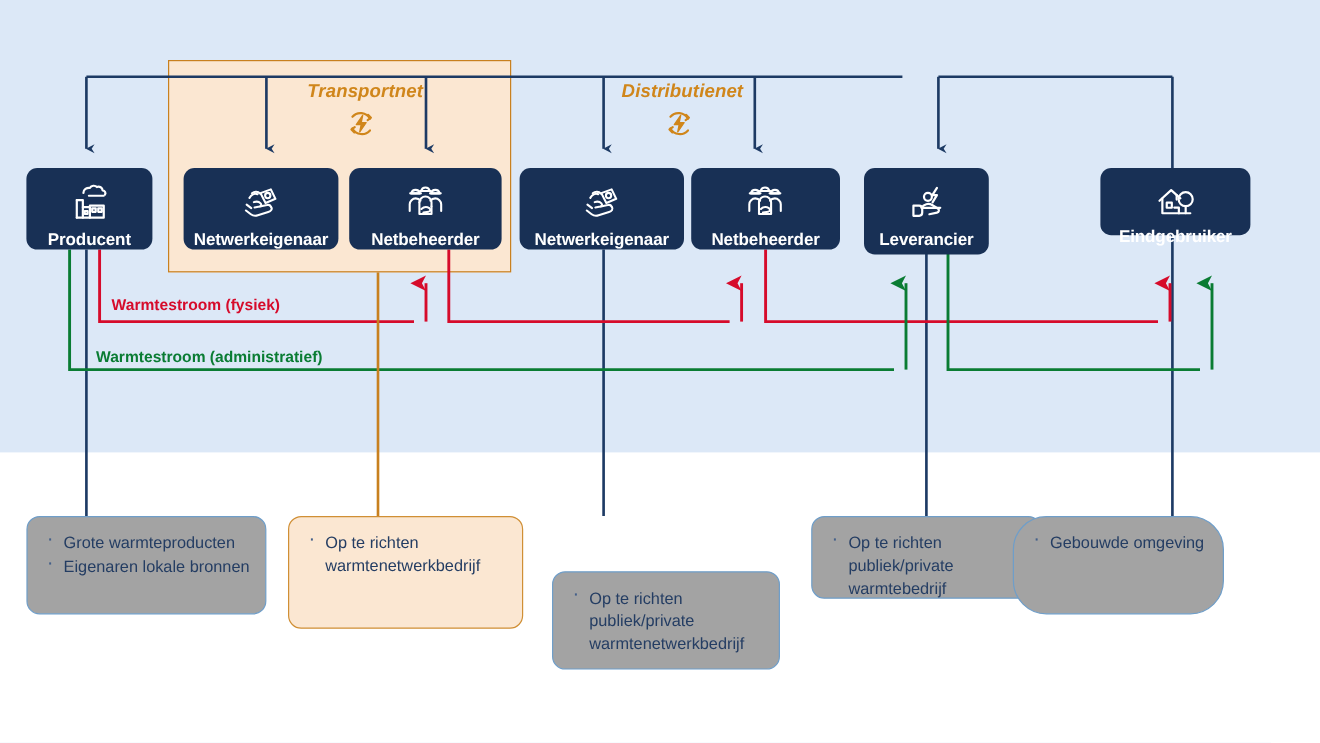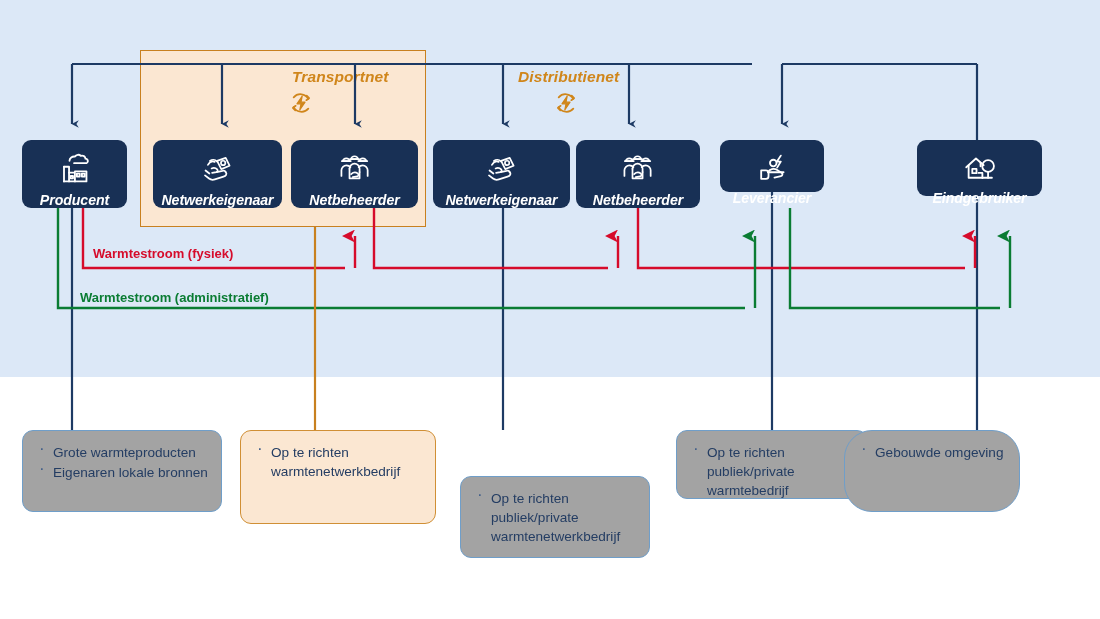--- a/index.html
+++ b/index.html
@@ -44,21 +44,20 @@
   .actor{
     position:absolute;
     background:#183055;
     border-radius:9px;
     box-sizing:border-box;
     display:flex;
     flex-direction:column;
     align-items:center;
     justify-content:flex-start;
     padding-top:9px;
-    font-style:italic;
   }
   .actor .ico{
     width:46px;height:40px;
     color:#ffffff;
     display:flex;align-items:center;justify-content:center;
   }
   .actor .ico svg{width:44px;height:38px;display:block;}
   .actor .nm{
     color:#ffffff;
     font-weight:bold;
@@ -109,21 +108,21 @@
 </style>
 </head>
 <body>
 
 <div id="stage">
 
   <div class="bg-band"></div>
 
   <div class="net-panel" id="panel-transport"></div>
 
-  <div class="net-label" style="left:256px;top:68px;margin-left:36px;">Transportnet</div>
+  <div class="net-label" style="left:256px;top:68px;">Transportnet</div>
   <div class="net-icon" style="left:288px;top:90px;">
     <svg viewBox="0 0 32 32" fill="none" stroke="currentColor" stroke-width="2.2" stroke-linecap="round" stroke-linejoin="round">
       <path d="M7 9 A11 11 0 0 1 25 11"></path>
         <path d="M25 23 A11 11 0 0 1 7 21"></path>
       <path d="M23 7 l3 3 -3.4 2.5" fill="none"></path>
       <path d="M9 25 l-3 -3 3.4 -2.5" fill="none"></path>
       <path d="M17.5 7.5 L11 17 h5 l-1.5 7.5 L21 15 h-5 z" fill="currentColor" stroke="currentColor" stroke-width="1.4"></path>
     </svg>
   </div>
 
@@ -270,21 +269,21 @@
         <path d="M9.2 27.5v-6.1c0-3 2.6-5.4 5.4-5.4 2.3 0 3.6 1 4.4 2"></path>
         <path d="M37.8 27.5v-6.1c0-3 -2.6-5.4-5.4-5.4-2.3 0-3.6 1-4.4 2"></path>
         <path d="M18 19.6c0-3 2.6-5.4 5.5-5.4s5.5 2.4 5.5 5.4v3.6"></path>
         <path d="M18 19.6v10.6h11v-6.8"></path>
         <path d="M19.8 25.6c2.2-2 5-2.2 7.2-.8 1.5 1 1.2 3-.6 3.3l-4.8.8"></path>
       </svg>
     </span>
     <span class="nm">Netbeheerder</span>
   </div>
 
-  <div class="actor" style="left:720px;top:140px;width:104px;height:52px;">
+  <div class="actor" style="left:720px;top:140px;width:104px;height:72px;">
     <span class="ico">
       <svg viewBox="0 0 48 40" fill="none" stroke="currentColor" stroke-width="2" stroke-linecap="round" stroke-linejoin="round">
         <path d="M33.6 6.5 L29.4 13 h4.2 l-4 6.6"></path>
         <circle cx="25.4" cy="14.6" r="3.6"></circle>
         <path d="M19.6 24.6c1.8-3.4 6.4-4.6 9.6-2.6l5.2 3.2c1.6 1 1.2 3.3-.7 3.7l-7 1.5"></path>
         <path d="M19.6 24.6 36.6 24.6"></path>
         <path d="M12.2 22.6h5.2c1.6 0 2.8 1.3 2.8 2.9v3.4c0 1.6-1.2 2.9-2.8 2.9h-5.2z"></path>
       </svg>
     </span>
     <span class="nm">Leverancier</span>

